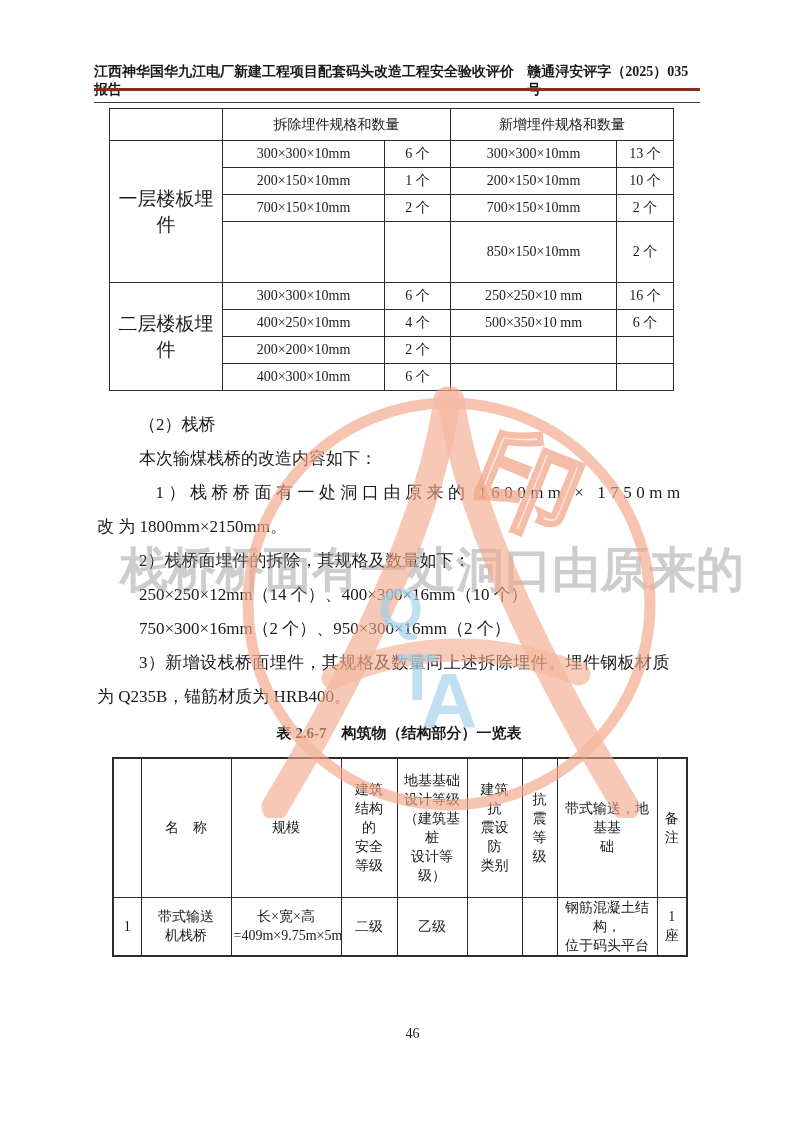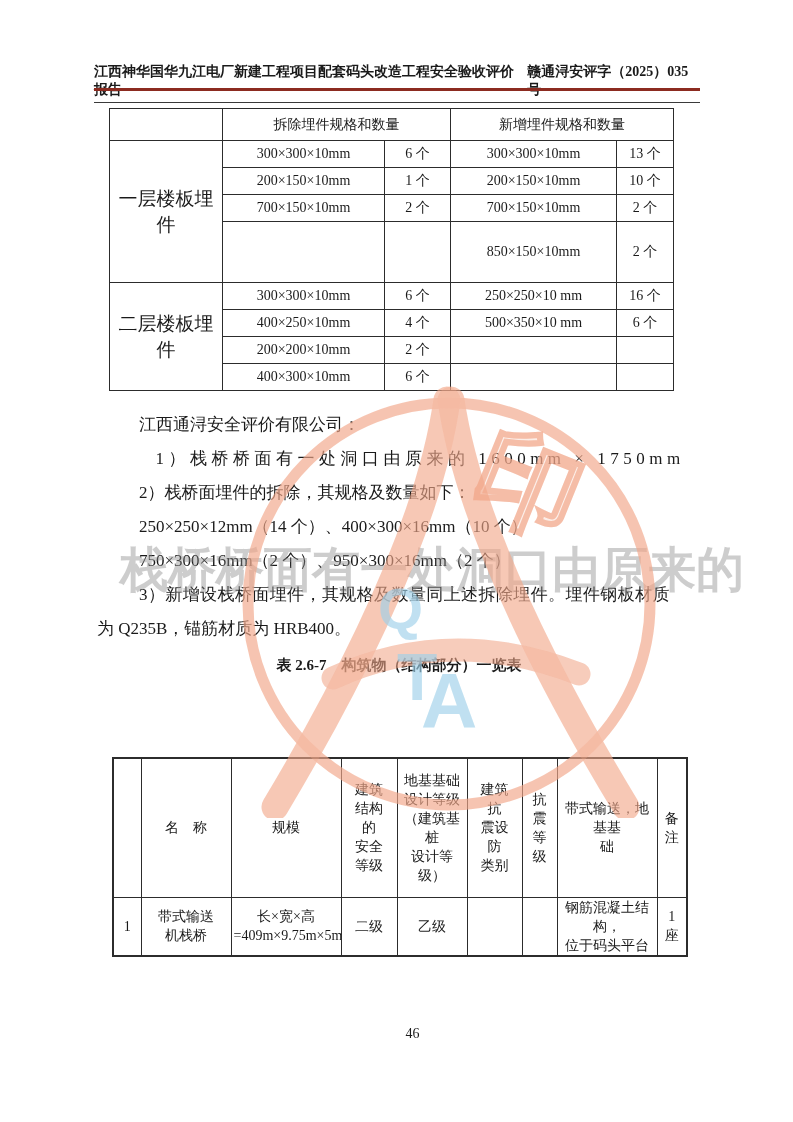--- a/index.html
+++ b/index.html
@@ -128,22 +128,24 @@
     <tr>
       <td>400×300×10mm</td>
       <td>6 个</td>
       <td></td>
       <td></td>
     </tr>
   </tbody>
     </table>
 
   <div class="body-block">
-    <div class="bl ind">江西通浔安全评价有限公司：</div>
+    <div class="bl ind">（2）栈桥</div>
+    <div class="bl ind">本次输煤栈桥的改造内容如下：</div>
     <div class="bl ind sp-wide">1）栈桥桥面有一处洞口由原来的 1600mm × 1750mm</div>
+    <div class="bl">改 为 1800mm×2150mm。</div>
     <div class="bl ind">2）栈桥面埋件的拆除，其规格及数量如下：</div>
     <div class="bl ind">250×250×12mm（14 个）、400×300×16mm（10 个）</div>
     <div class="bl ind">750×300×16mm（2 个）、950×300×16mm（2 个）</div>
     <div class="bl ind sp-slight">3）新增设栈桥面埋件，其规格及数量同上述拆除埋件。埋件钢板材质</div>
     <div class="bl">为 Q235B，锚筋材质为 HRB400。</div>
     <div class="tbl-title">表 2.6-7　构筑物（结构部分）一览表</div>
   </div>
 
   <table class="t2">
     <colgroup>

